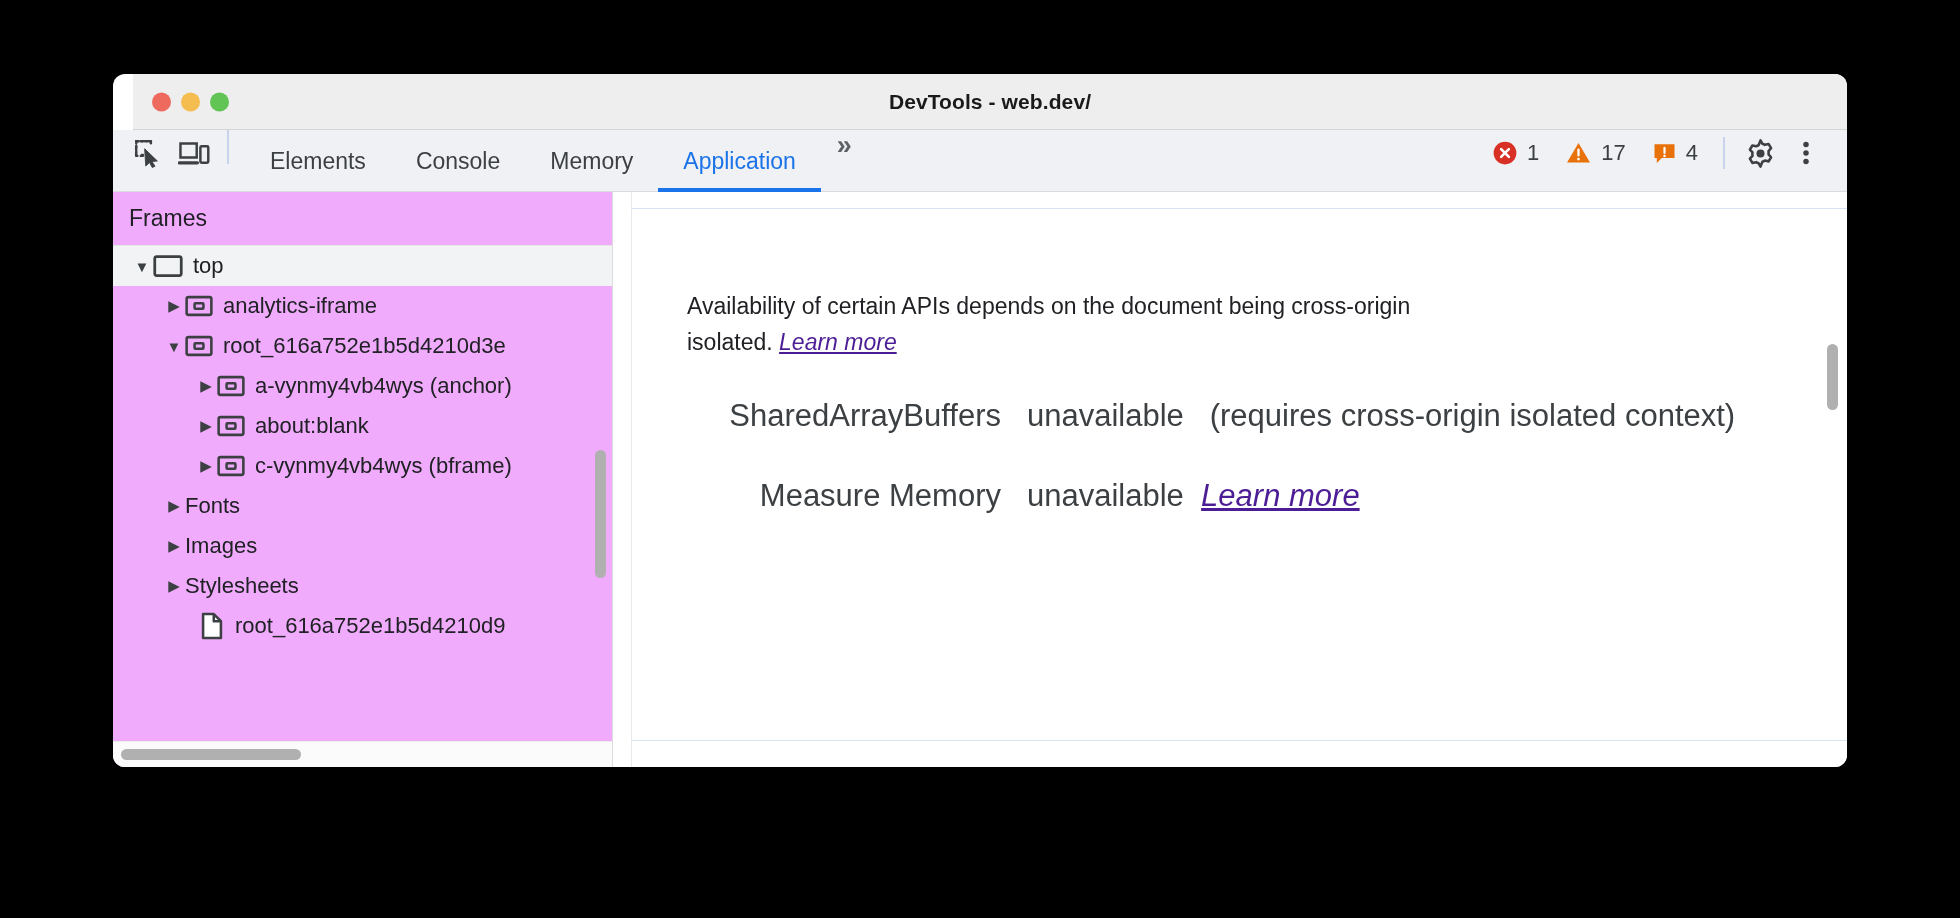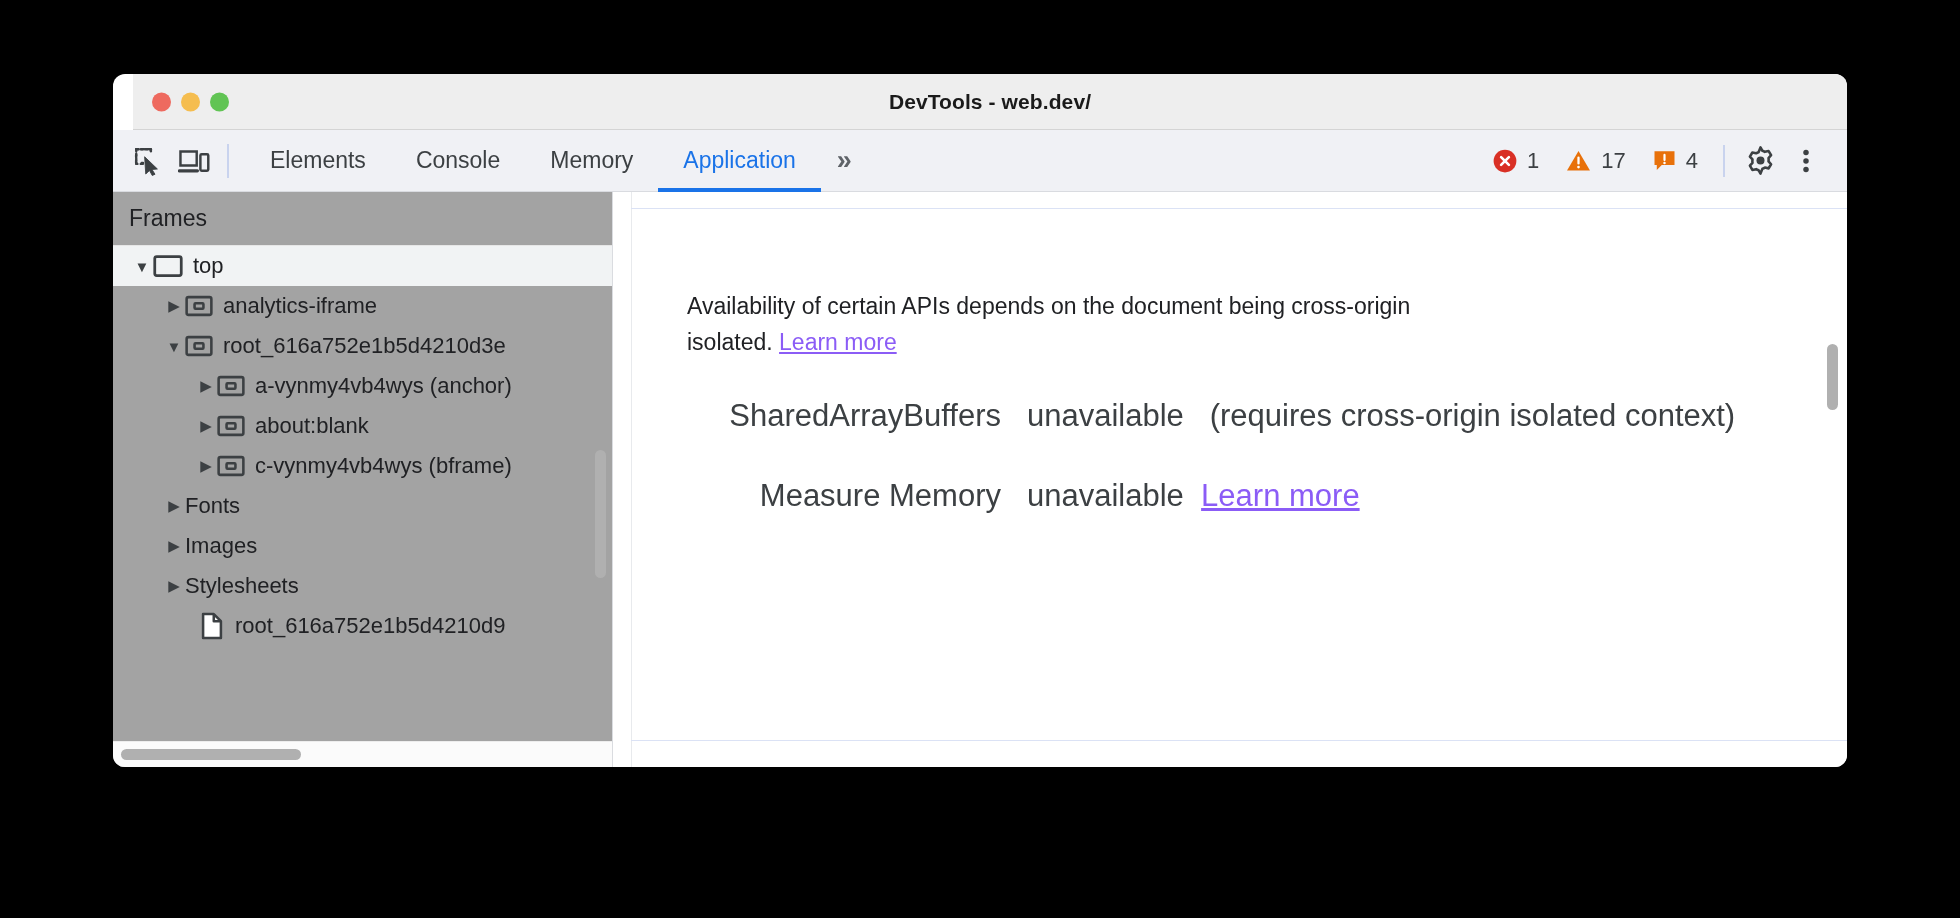--- a/index.html
+++ b/index.html
@@ -49,21 +49,21 @@
     color: #1a1a1a;
     letter-spacing: .1px;
   }
 
   
   #toolbar {
     height: 62px;
     background: #f0f1f5;
     border-bottom: 1px solid #d9dbe0;
     display: flex;
-    align-items: center;
+    align-items: flex-start;
     padding: 0 18px 0 12px;
     position: relative;
   }
   .tb-icon-btn {
     width: 46px; height: 46px;
     display: flex; align-items: center; justify-content: center;
     border-radius: 4px;
     flex: none;
   }
   .tb-sep {
@@ -120,21 +120,21 @@
   
   #content {
     display: flex;
     height: calc(693px - 56px - 62px);
     position: relative;
   }
 
   
   #sidebar {
     width: 500px;
-    background: #a3a3a3;
+    background: #f0abfc;
     border-right: 1px solid #dadce0;
     position: relative;
     overflow: hidden;
     flex: none;
   }
   #frames-header {
     height: 54px;
     display: flex; align-items: center;
     padding-left: 16px;
     font-size: 23px;
@@ -223,22 +223,23 @@
     letter-spacing: .2px;
   }
   #api-desc {
     margin-top: 38px;
     font-size: 23px;
     color: #202124;
     line-height: 1.55;
     max-width: 790px;
   }
   .link {
-    color: #8b5cf6;
+    color: #4c1d95;
     text-decoration: underline;
+    font-style: italic;
   }
   .kv {
     display: flex;
     margin-top: 32px;
     font-size: 31px;
     color: #3c4043;
     line-height: 1.55;
   }
   .kv .k {
     width: 340px;

